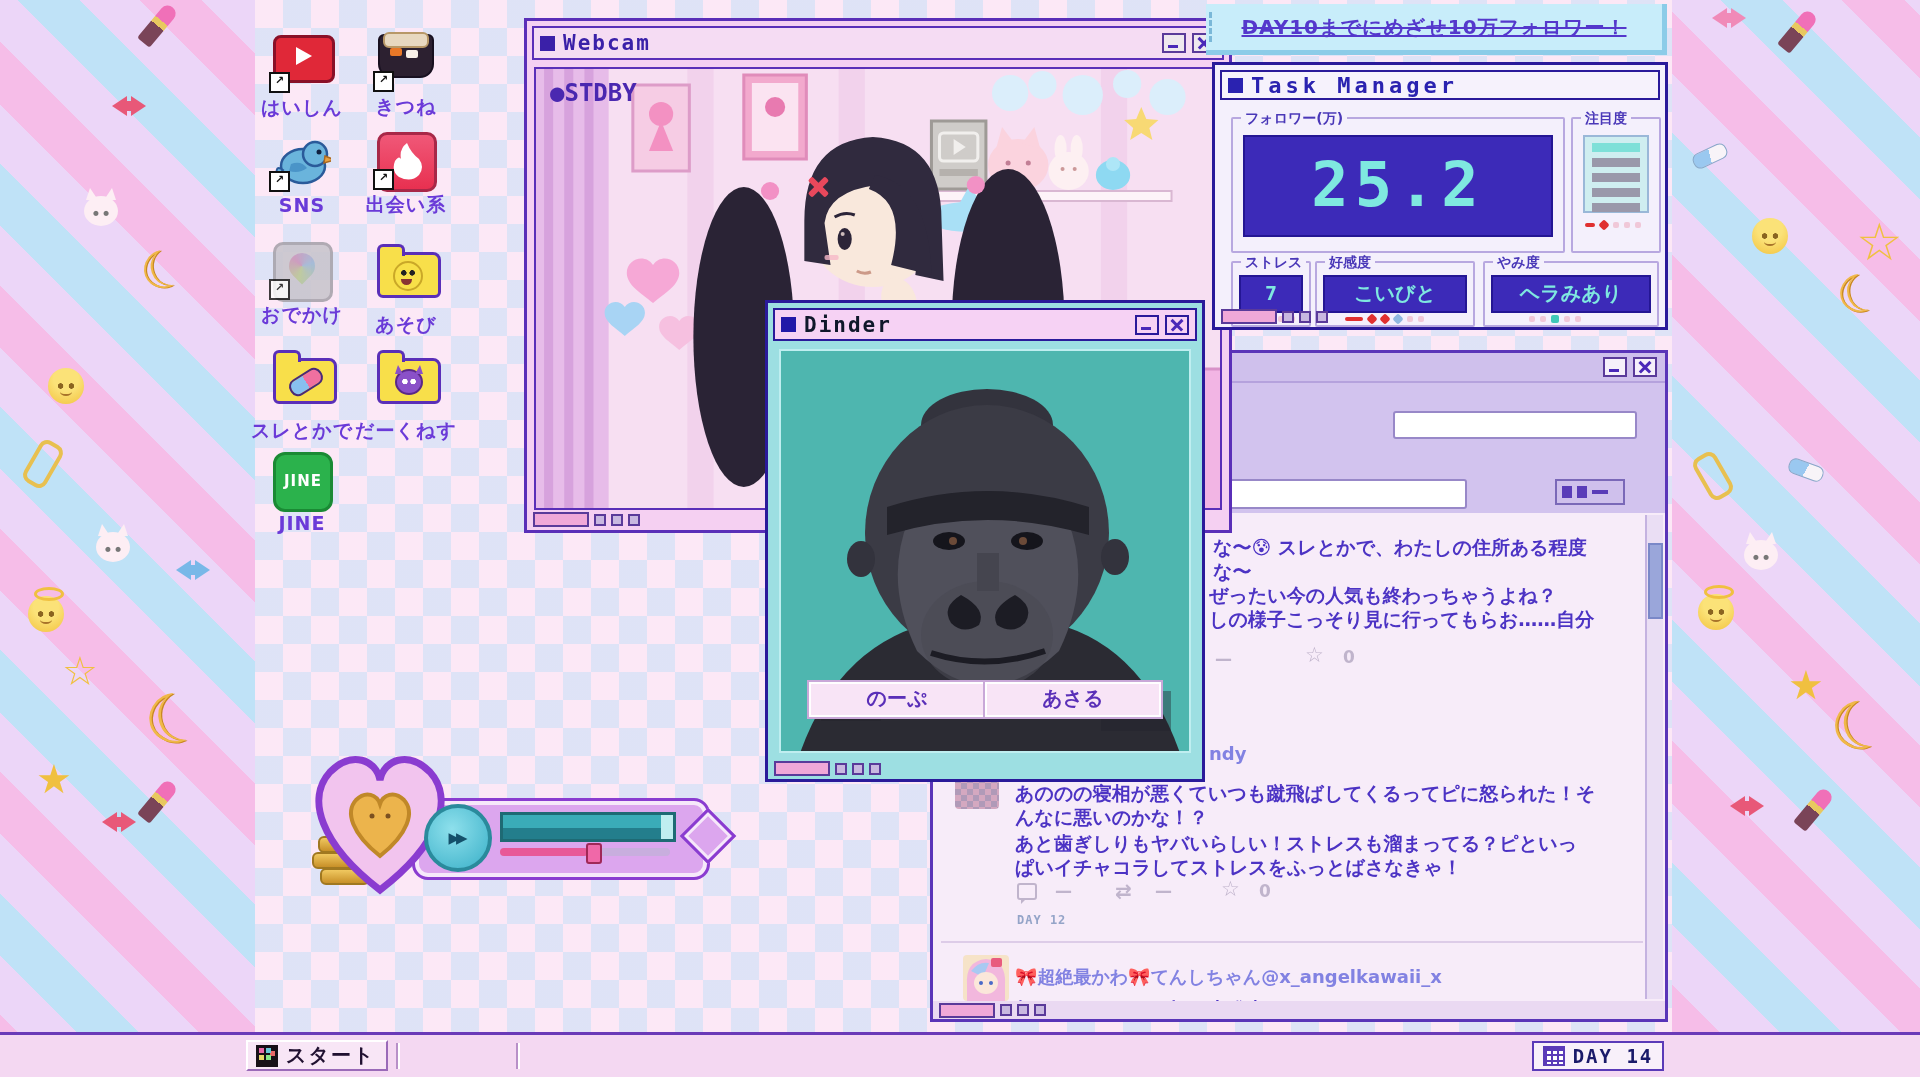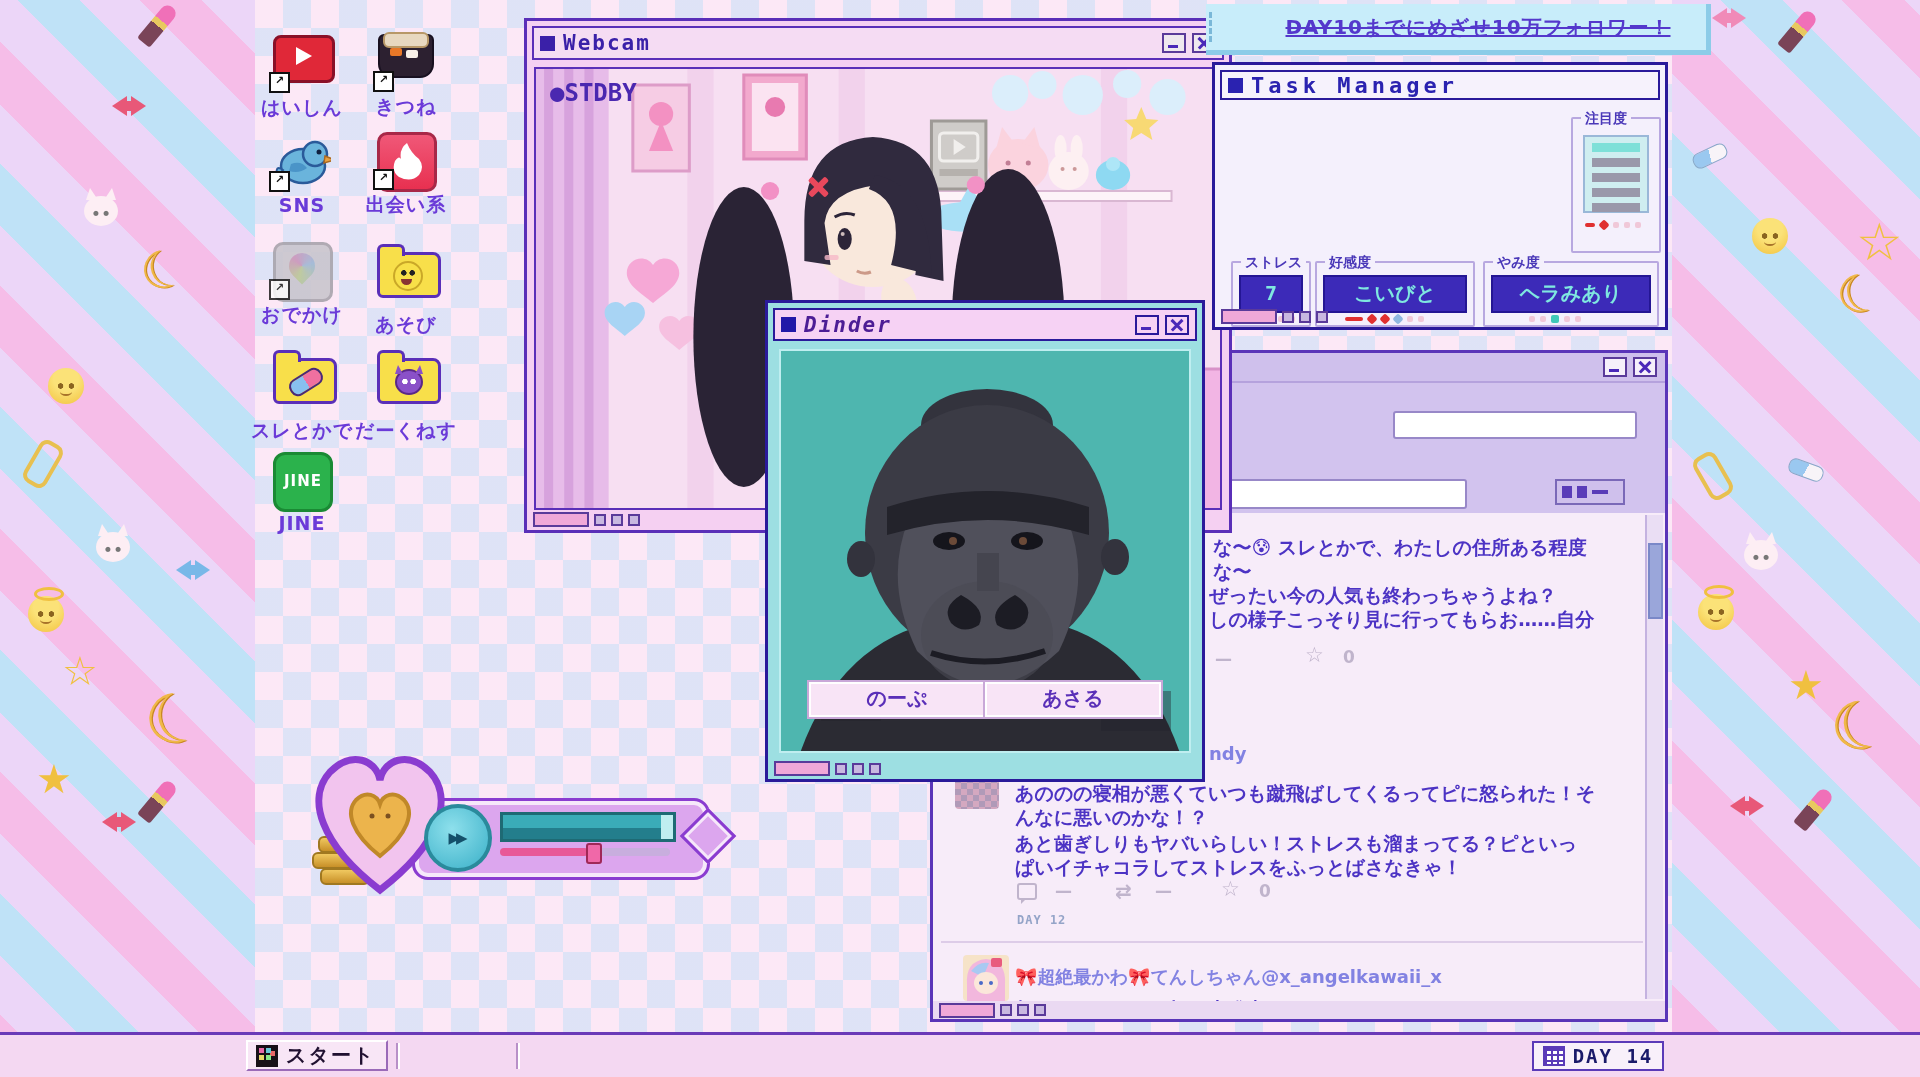--- a/index.html
+++ b/index.html
@@ -87,21 +87,21 @@
   .chip{width:52px;height:11px;background:#f0a8d8;border:2px solid #5a3a9a;}
   .sq8{width:8px;height:8px;border:2px solid #5a3a9a;background:#c8b8e0;}
   
   #webcam{left:524px;top:18px;width:708px;height:515px;background:#f5d0f2;border:3px solid #5a2fb8;z-index:20;}
   #webcam .tbar{margin:5px 5px 0 5px;height:34px;background:#f5dcf3;border:2px solid #5a2fb8;}
   #webcam .content{position:absolute;left:7px;top:46px;right:7px;bottom:20px;border:2px solid #5a2fb8;overflow:hidden;background:#f7dff2;}
   #stdby{position:absolute;left:14px;top:10px;font-family:"DejaVu Sans Mono",monospace;font-weight:700;font-size:24px;color:#4a28b0;z-index:5;}
   
   #dinder{left:765px;top:300px;width:440px;height:482px;background:#9ddfe2;border:3px solid #2a1a9a;z-index:40;}
   #dinder .tbar{margin:5px 5px 0 5px;height:33px;background:#f6d2f4;border:2px solid #2a1a9a;}
-  #dinder .tbar .ttext{color:#4c1d95;font-style:italic;}
+  #dinder .tbar .ttext{color:#0f172a;}
   #dinder .wbtn{background:#f6d2f4;border-color:#2a1a9a;}
   #dinder .photo{position:absolute;left:11px;top:46px;right:11px;bottom:26px;border:2px solid #bfeef0;background:#4eb6af;overflow:hidden;}
   .dbtn{position:absolute;width:172px;height:31px;background:#f8e4f6;border:2px solid #fff;outline:2px solid #c9a8d8;
     font-size:20px;font-weight:700;color:#5a2fb8;text-align:center;line-height:29px;cursor:pointer;z-index:5;}
   
   #tm{left:1212px;top:62px;width:456px;height:268px;background:#f4f0fc;border:3px solid #2a1a9a;z-index:30;}
   #tm .tbar{margin:5px 5px 0 5px;height:30px;background:#f6f2fc;border:2px solid #2a1a9a;}
   #tm .tbar .ttext{color:#2a22b0;font-size:22px;letter-spacing:4px;}
   .grp{position:absolute;border:2px solid #b8a8e0;border-radius:2px;}
   .grp>.glbl{position:absolute;top:-9px;left:8px;background:#f4f0fc;padding:0 4px;font-size:14px;font-weight:700;color:#4a38b8;white-space:nowrap;}
@@ -111,21 +111,21 @@
   .dt{width:6px;height:6px;border-radius:2px;background:#f0c8d8;}
   .dt.red{background:#e03030;width:8px;height:8px;transform:rotate(45deg);}
   .dt.blu{background:#90b8e0;width:8px;height:8px;transform:rotate(45deg);}
   .dt.teal{background:#40c8b8;width:8px;height:8px;}
   .dt.line{width:18px;height:4px;background:#e03030;border-radius:2px;}
   #att-list{position:absolute;left:10px;top:16px;width:62px;height:74px;background:#cfeef0;border:2px solid #9ab8d8;}
   #att-list i{display:block;height:9px;margin:6px 7px 0 7px;background:#9a98aa;}
   #att-list i:first-child{background:#7ee0d8;}
   
   #banner{left:1206px;top:4px;width:456px;height:46px;background:#c8edfa;z-index:50;
-    border-right:5px solid #8ccce8;border-bottom:5px solid #8ccce8;display:flex;align-items:center;justify-content:center;padding-left:44px;}
+    border-right:5px solid #8ccce8;border-bottom:5px solid #8ccce8;display:flex;align-items:center;justify-content:center;}
   #banner::before{content:"";position:absolute;left:3px;top:8px;bottom:8px;border-left:3px dashed #7ab8d8;}
   #banner span{font-size:20px;font-weight:700;color:#5438cc;letter-spacing:1px;
     text-decoration:underline line-through;text-decoration-thickness:2px;}
   
   #tweeter{left:930px;top:350px;width:738px;height:672px;background:#f7ecf9;border:3px solid #5a35b8;z-index:10;overflow:hidden;}
   #tw-titlebar{position:absolute;left:0;top:0;right:0;height:28px;background:#cfc0ec;border-bottom:2px solid #b5a2dd;}
   #tw-titlebar .wbtn{background:#f6f0fa;}
   #tw-header{position:absolute;left:0;top:30px;right:0;height:130px;background:#d2c3ee;}
   .tw-input{position:absolute;background:#fff;border:2px solid #9888c8;border-radius:3px;}
   #tw-widget{position:absolute;left:622px;top:96px;width:70px;height:26px;border:2px solid #7a68b8;background:#cfc0ec;display:flex;align-items:center;gap:5px;padding:0 5px;box-sizing:border-box;}
@@ -473,20 +473,24 @@
         <div class="sq8"></div>
         <div class="sq8"></div>
     </div>
   </div>
 
   <div id="tm" class="win">
     <div class="tbar">
       <div class="tsq" style="background:#2a22b0"></div>
       <div class="ttext">Task Manager</div>
     </div>
+    <div class="grp" style="left:16px;top:52px;width:330px;height:132px">
+      <div class="glbl">フォロワー(万)</div>
+      <div class="disp" style="left:10px;top:16px;right:10px;height:98px;font-size:62px;line-height:96px;letter-spacing:6px">25.2</div>
+    </div>
     <div class="grp" style="left:356px;top:52px;width:86px;height:132px">
       <div class="glbl">注目度</div>
       <div id="att-list">
           <i></i>
           <i></i>
           <i></i>
           <i></i>
           <i></i>
         </div>
       <div class="dots" style="left:12px;top:102px">

